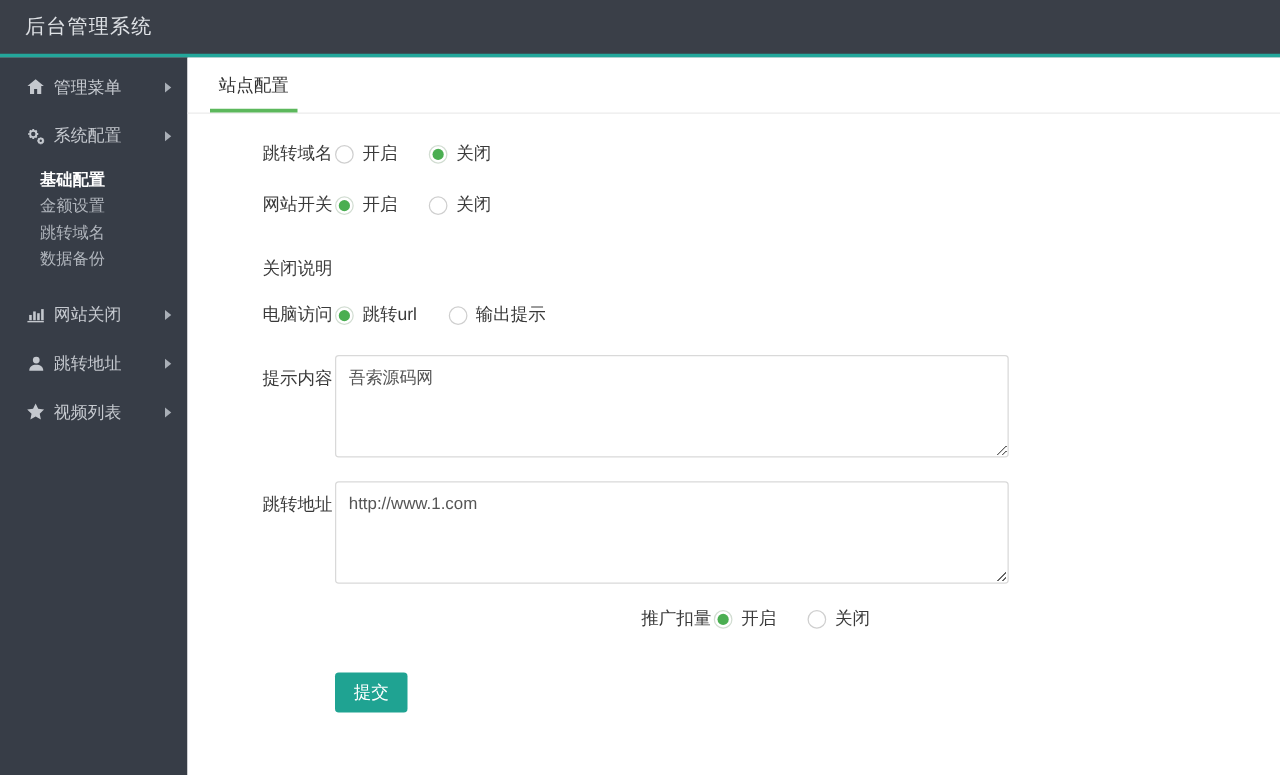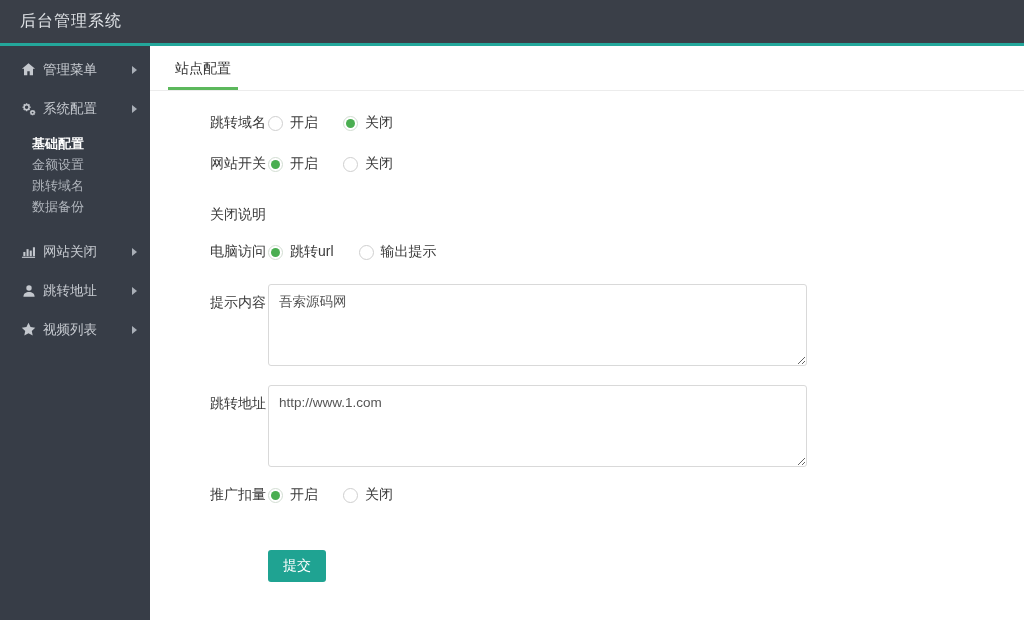--- a/index.html
+++ b/index.html
@@ -235,21 +235,21 @@
         <textarea class="box" style="">吾索源码网</textarea>
       </div>
 
       
       <div class="form-row ta-row">
         <span class="form-label">跳转地址</span>
         <textarea class="box" style="">http://www.1.com</textarea>
       </div>
 
       
-      <div class="form-row" style="margin-bottom:16px;">
+      <div class="form-row" style="margin-bottom:4px;justify-content:center;">
         <span class="form-label">推广扣量</span>
         <div class="field">
           <span class="radio checked">
             <span class="rc"></span>
             <span class="radio-label">开启</span>
           </span>
           <span class="radio">
             <span class="rc"></span>
             <span class="radio-label">关闭</span>
           </span>

